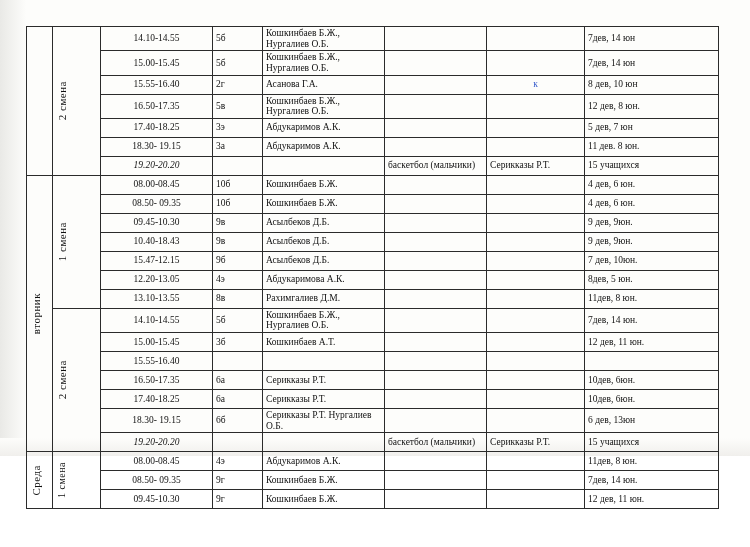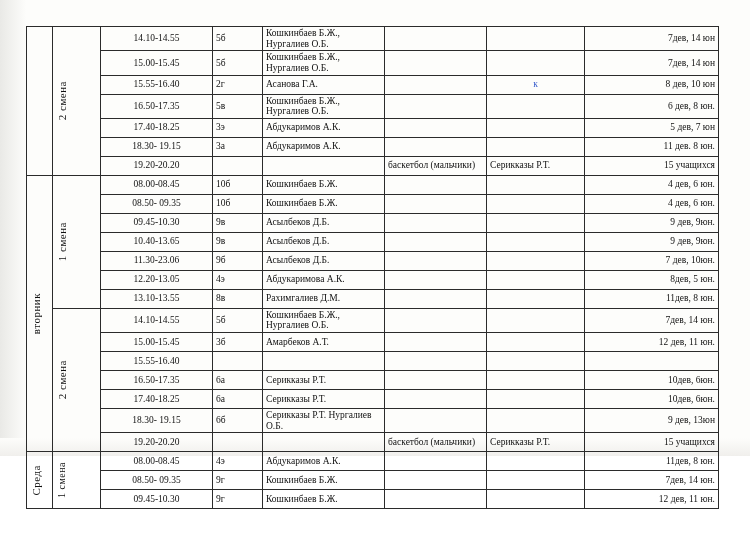--- a/index.html
+++ b/index.html
@@ -75,24 +75,24 @@
   .vert.small { font-size: 10px; }
   .cell-center { text-align: center; }
   .two-line { line-height: 1.05; }
   .day-cell {
     text-align: center;
     vertical-align: middle;
   }
   .time { text-align: center; font-size: 10px; }
   .cls  { font-size: 10px; }
   .teacher { font-size: 9.5px; }
-  .count { font-size: 9.5px; padding-left: 6px; text-align: right; }
+  .count { font-size: 9.5px; padding-left: 6px; }
   .sport { font-size: 9.5px; }
   .coach { font-size: 9.5px; padding-left: 4px; }
-  .tall { height: 26px; }
+  .tall { height: 26px; font-style: italic; }
   .blue-mark {
     color: #3a5fcd;
     font-size: 8px;
     text-align: center;
   }
 </style>
 </head>
 <body>
 
 <div class="page">
@@ -140,21 +140,21 @@
           <td class="sport"></td>
           <td class="blue-mark">к</td>
           <td class="count">8 дев, 10 юн</td>
         </tr>
         <tr>
           <td class="time">16.50-17.35</td>
           <td class="cls">5в</td>
           <td class="teacher two-line">Кошкинбаев Б.Ж., Нургалиев О.Б.</td>
           <td class="sport"></td>
           <td class="coach"></td>
-          <td class="count">6 дев,  8 юн.</td>
+          <td class="count">12 дев,  8 юн.</td>
         </tr>
         <tr>
           <td class="time">17.40-18.25</td>
           <td class="cls">3э</td>
           <td class="teacher">Абдукаримов А.К.</td>
           <td class="sport"></td>
           <td class="coach"></td>
           <td class="count">5 дев, 7 юн</td>
         </tr>
         <tr>
@@ -198,29 +198,29 @@
         </tr>
         <tr>
           <td class="time">09.45-10.30</td>
           <td class="cls">9в</td>
           <td class="teacher">Асылбеков Д.Б.</td>
           <td class="sport"></td>
           <td class="coach"></td>
           <td class="count">9 дев, 9юн.</td>
         </tr>
         <tr>
-          <td class="time">10.40-13.65</td>
+          <td class="time">10.40-18.43</td>
           <td class="cls">9в</td>
           <td class="teacher">Асылбеков Д.Б.</td>
           <td class="sport"></td>
           <td class="coach"></td>
           <td class="count">9 дев, 9юн.</td>
         </tr>
         <tr>
-          <td class="time">11.30-23.06</td>
+          <td class="time">15.47-12.15</td>
           <td class="cls">9б</td>
           <td class="teacher">Асылбеков Д.Б.</td>
           <td class="sport"></td>
           <td class="coach"></td>
           <td class="count">7 дев, 10юн.</td>
         </tr>
         <tr>
           <td class="time">12.20-13.05</td>
           <td class="cls">4э</td>
           <td class="teacher">Абдукаримова А.К.</td>
@@ -244,21 +244,21 @@
           <td class="time">14.10-14.55</td>
           <td class="cls">5б</td>
           <td class="teacher two-line">Кошкинбаев Б.Ж., Нургалиев О.Б.</td>
           <td class="sport"></td>
           <td class="coach"></td>
           <td class="count">7дев, 14 юн.</td>
         </tr>
         <tr>
           <td class="time">15.00-15.45</td>
           <td class="cls">3б</td>
-          <td class="teacher">Амарбеков А.Т.</td>
+          <td class="teacher">Кошкинбаев А.Т.</td>
           <td class="sport"></td>
           <td class="coach"></td>
           <td class="count">12 дев, 11 юн.</td>
         </tr>
         <tr>
           <td class="time">15.55-16.40</td>
           <td class="cls"></td>
           <td class="teacher"></td>
           <td class="sport"></td>
           <td class="coach"></td>
@@ -279,21 +279,21 @@
           <td class="sport"></td>
           <td class="coach"></td>
           <td class="count">10дев,  6юн.</td>
         </tr>
         <tr>
           <td class="time">18.30- 19.15</td>
           <td class="cls">6б</td>
           <td class="teacher two-line">Серикказы Р.Т. Нургалиев О.Б.</td>
           <td class="sport"></td>
           <td class="coach"></td>
-          <td class="count">9 дев, 13юн</td>
+          <td class="count">6 дев, 13юн</td>
         </tr>
         <tr>
           <td class="time tall">19.20-20.20</td>
           <td class="cls"></td>
           <td class="teacher"></td>
           <td class="sport two-line">баскетбол (мальчики)</td>
           <td class="coach">Серикказы Р.Т.</td>
           <td class="count">15 учащихся</td>
         </tr>
 

